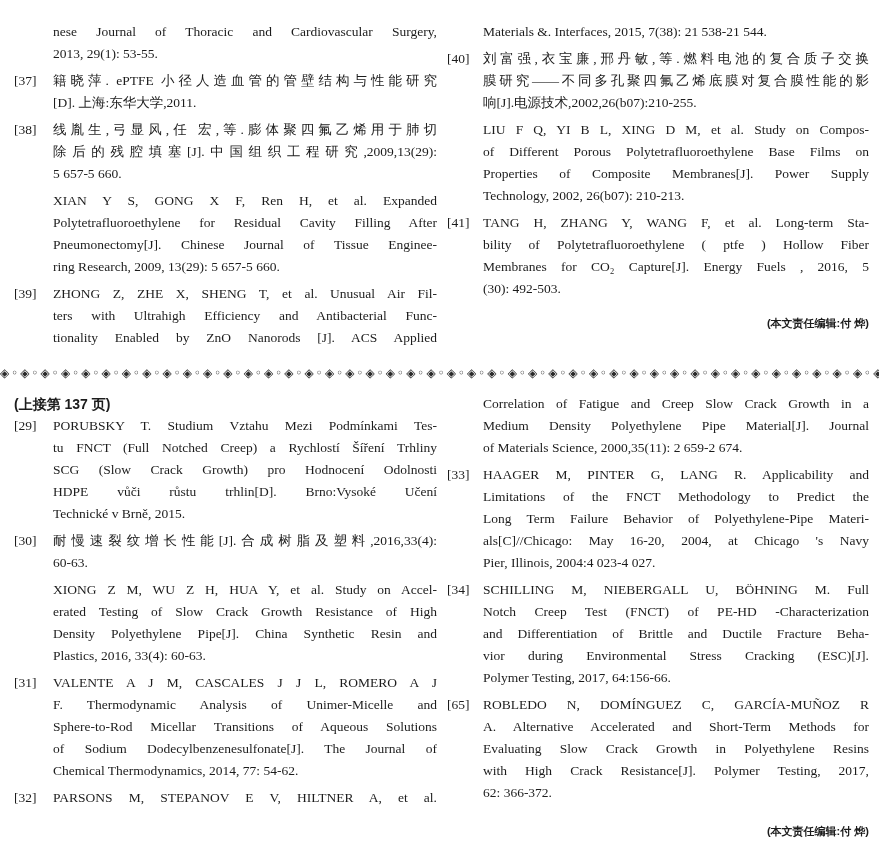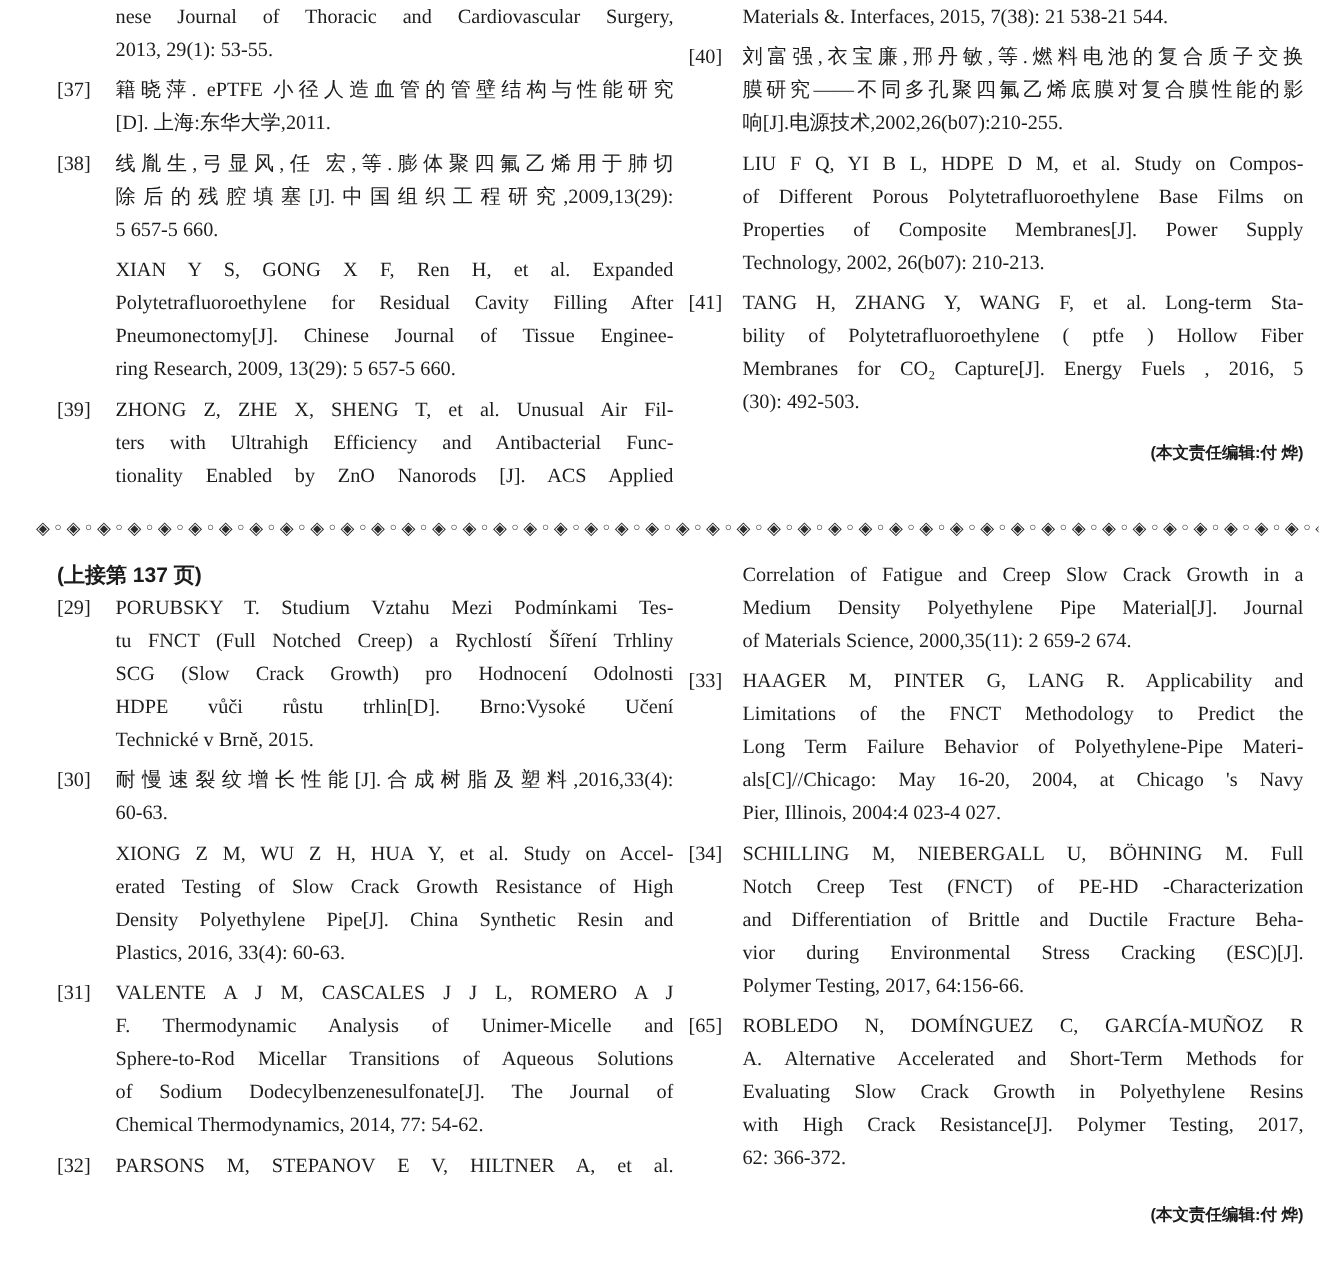--- a/index.html
+++ b/index.html
@@ -6,21 +6,21 @@
   body {
     width: 879px; height: 844px;
     background: #ffffff;
     color: #1c1c1c;
     font-family: "Liberation Serif", "DejaVu Serif", serif;
     font-size: 13.5px;
     line-height: 22px;
     overflow: hidden;
     -webkit-font-smoothing: antialiased;
   }
-  .page { padding-top: 0; margin-left: 24px; }
+  .page { padding-top: 21px; }
   .section { display: flex; }
   .col { box-sizing: border-box; }
   .col-left  { width: 423px; margin-left: 14px; }
   .col-right { width: 422px; margin-left: 10px; margin-right: 10px; }
 
   .ref-entry { display: flex; margin-top: 5px; }
   .blocks-host > .ref-entry:first-child { margin-top: 0; }
   .ref-num { flex: 0 0 39px; text-align: left; }
   .col-right .ref-num { flex-basis: 36px; }
   .ref-body { flex: 1; min-width: 0; }
@@ -123,21 +123,21 @@
             <div class="ref-num">[40]</div>
             <div class="ref-body">
               <div class="ref-line">刘富强,衣宝廉,邢丹敏,等.燃料电池的复合质子交换</div>
               <div class="ref-line">膜研究——不同多孔聚四氟乙烯底膜对复合膜性能的影</div>
               <div class="ref-line">响[J].电源技术,2002,26(b07):210-255.</div>
             </div>
           </div>
           <div class="ref-entry">
             <div class="ref-num"></div>
             <div class="ref-body">
-              <div class="ref-line">LIU F Q, YI B L, HDPE D M, et al. Study on Compos-</div>
+              <div class="ref-line">LIU F Q, YI B L, XING D M, et al. Study on Compos-</div>
               <div class="ref-line">of Different Porous Polytetrafluoroethylene Base Films on</div>
               <div class="ref-line">Properties of Composite Membranes[J]. Power Supply</div>
               <div class="ref-line">Technology, 2002, 26(b07): 210-213.</div>
             </div>
           </div>
           <div class="ref-entry">
             <div class="ref-num">[41]</div>
             <div class="ref-body">
               <div class="ref-line">TANG H, ZHANG Y, WANG F, et al. Long-term Sta-</div>
               <div class="ref-line">bility of Polytetrafluoroethylene ( ptfe ) Hollow Fiber</div>

